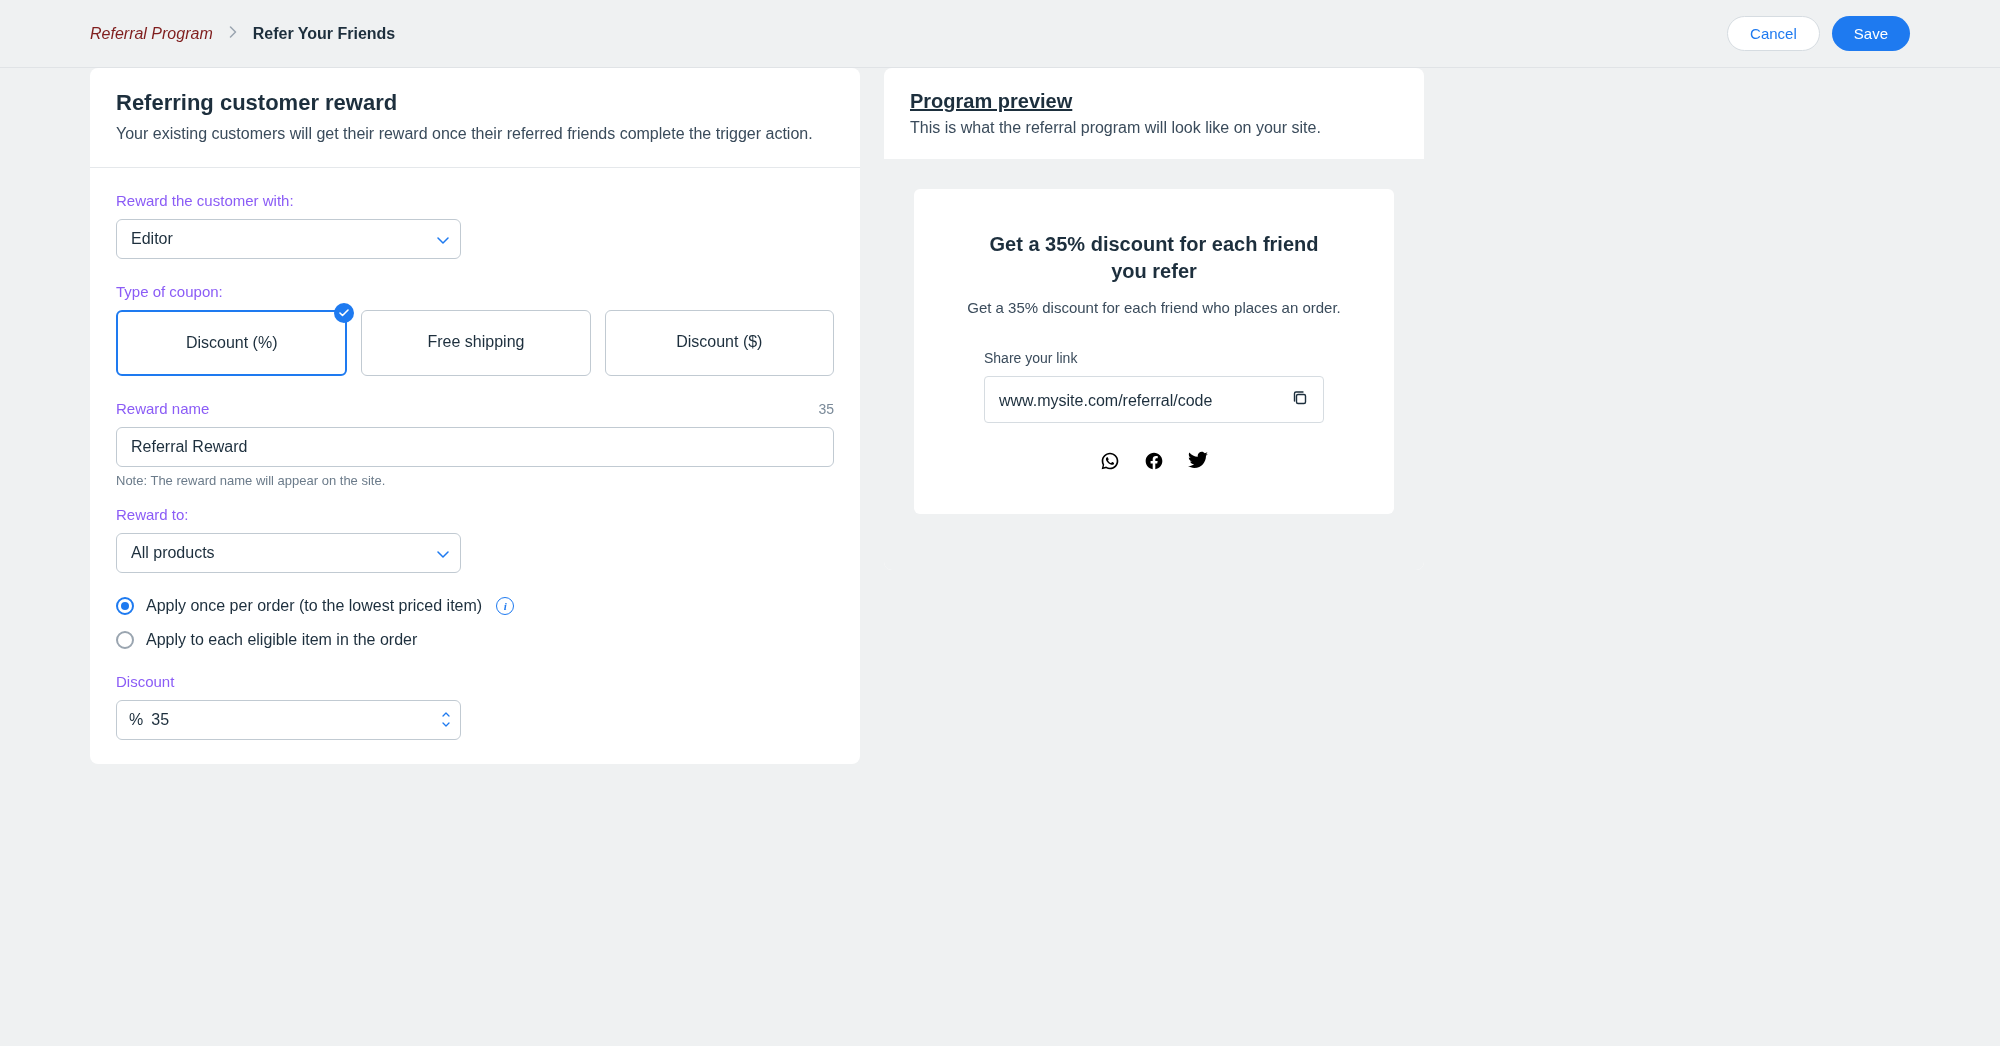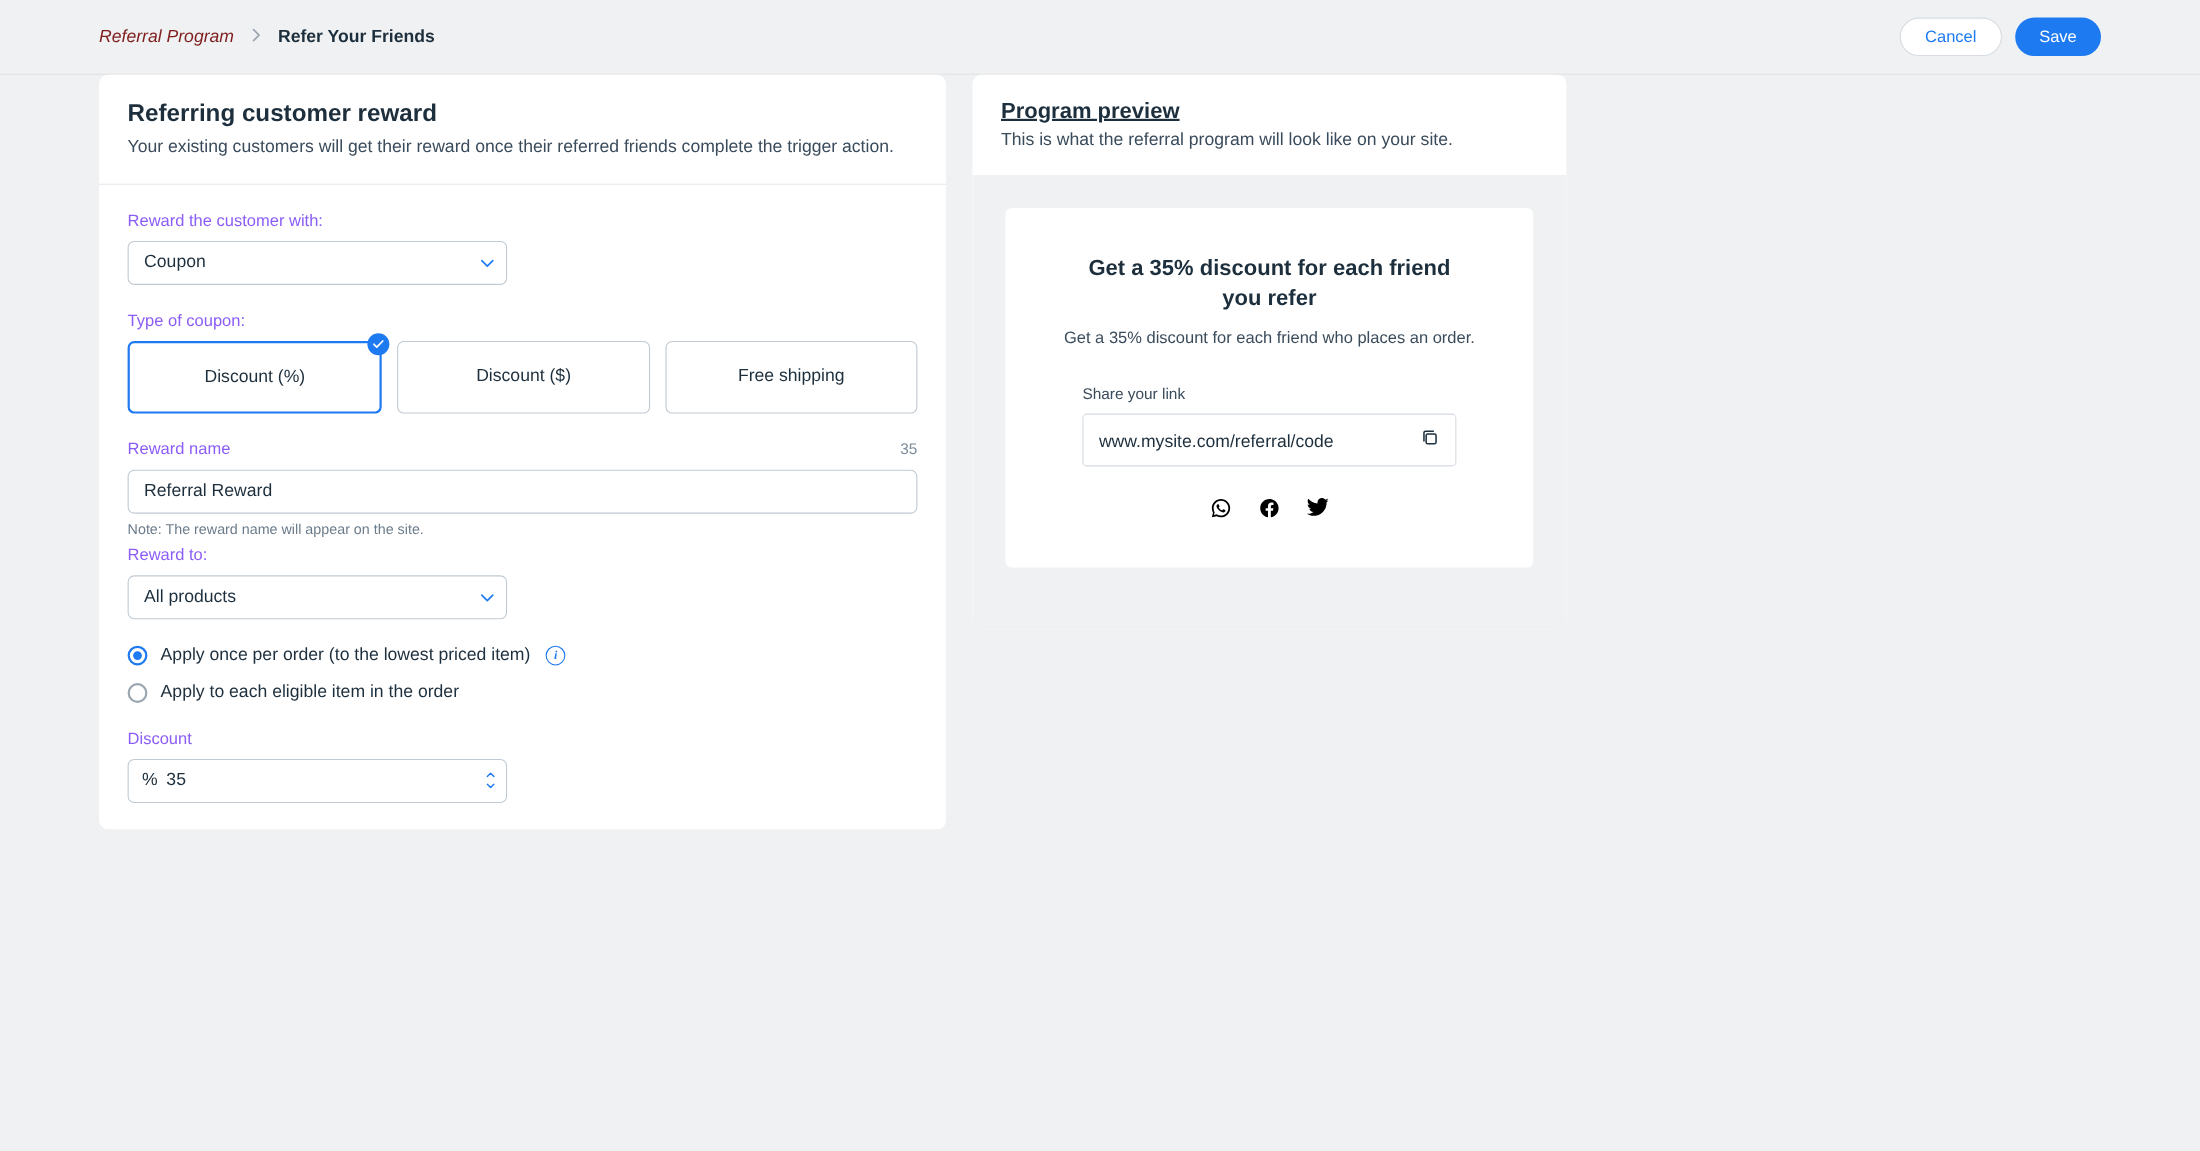--- a/index.html
+++ b/index.html
@@ -157,21 +157,21 @@
       border: 1px solid #C1CAD2;
       border-radius: 6px;
       font-size: 16px;
       color: #1D2F3D;
       background: #fff;
     }
     .help-note {
       font-size: 13px;
       color: #6B7B8A;
       margin-top: 6px;
-      margin-bottom: 8px;
+      margin-bottom: 18px;
     }
     
     .radio-group { margin-bottom: 24px; }
     .radio-row {
       display: flex;
       align-items: center;
       gap: 12px;
       margin-bottom: 16px;
       cursor: pointer;
     }
@@ -352,43 +352,43 @@
 
   <div class="form-card">
     <div class="form-header">
       <h1>Referring customer reward</h1>
       <p>Your existing customers will get their reward once their referred friends complete the trigger action.</p>
     </div>
     <div class="form-body">
       
       <label class="field-label">Reward the customer with:</label>
       <div class="select-wrap">
-        <div class="select">Coupon</div>
+        <div class="select">Editor</div>
         <span class="select-chevron">
           <svg width="12" height="8" viewBox="0 0 12 8">
               <path d="M1 1.5L6 6.5L11 1.5" stroke="currentColor" stroke-width="1.5" fill="none" stroke-linecap="round" stroke-linejoin="round"></path>
             </svg>
         </span>
       </div>
       
       <label class="field-label">Type of coupon:</label>
       <div class="option-tiles">
         <div class="tile selected">
           <span>Discount (%)</span>
           <span class="check-badge">
             <svg width="10" height="8" viewBox="0 0 10 8">
                 <path d="M1 4L3.5 6.5L9 1" stroke="white" stroke-width="1.6" fill="none" stroke-linecap="round" stroke-linejoin="round"></path>
               </svg>
           </span>
         </div>
         <div class="tile">
+          <span>Free shipping</span>
+        </div>
+        <div class="tile">
           <span>Discount ($)</span>
-        </div>
-        <div class="tile">
-          <span>Free shipping</span>
         </div>
       </div>
       
       <div class="label-row">
         <label class="field-label" style="margin-bottom:0">Reward name</label>
         <span class="counter">35</span>
       </div>
       <input type="text" class="text-input" value="Referral Reward" style="">
       <div class="help-note">Note: The reward name will appear on the site.</div>
       

